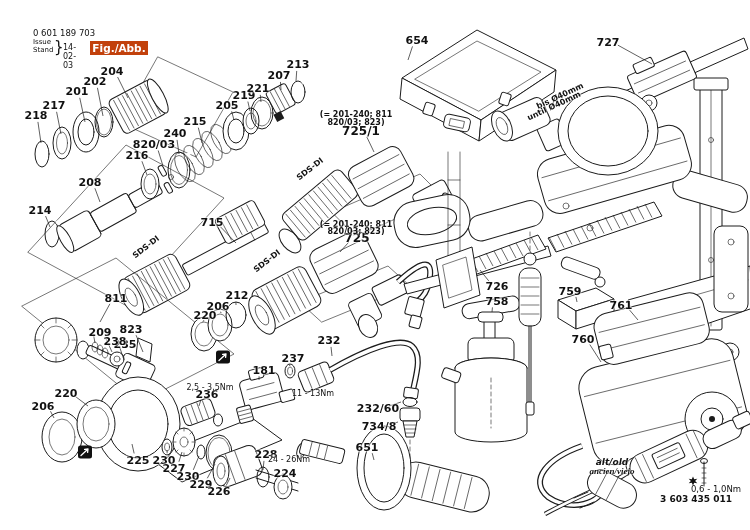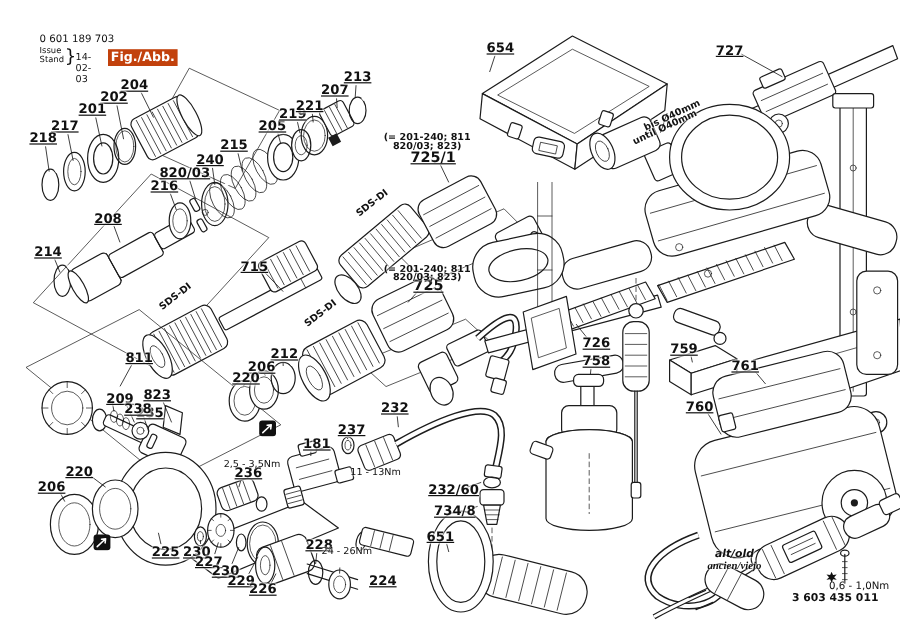--- a/index.html
+++ b/index.html
@@ -2,21 +2,21 @@
 <html><head>
 <meta charset="utf-8">
 <style>
   html,body{margin:0;padding:0;background:#fff;}
   #page{position:relative;width:750px;height:530px;background:#fff;overflow:hidden;
         font-family:"DejaVu Sans",sans-serif;color:#111;}
   #art,#leader-svg{position:absolute;left:0;top:0;}
   #leader-svg{z-index:5;}
   #label-layer{position:absolute;left:0;top:0;width:750px;height:530px;z-index:8;}
   .callout{position:absolute;transform:translate(-50%,-50%);font-weight:bold;font-size:11px;
-           white-space:nowrap;text-shadow:0 0 2px #fff,0 0 2px #fff,0 0 2px #fff;text-decoration:underline;}
+           white-space:nowrap;text-shadow:0 0 2px #fff,0 0 2px #fff,0 0 2px #fff;}
   .note{position:absolute;transform:translate(-50%,-50%);font-size:8px;white-space:nowrap;
         text-shadow:0 0 2px #fff,0 0 2px #fff;}
   .note.b{font-weight:bold}
   .note.i{font-style:italic}
   .icon-wrap{position:absolute;transform:translate(-50%,-50%);line-height:0;}
   
   #hdr{position:absolute;left:0;top:0;z-index:9;}
   .pn{position:absolute;left:33px;top:28px;font-size:8.5px;white-space:nowrap;}
   .issue{position:absolute;left:33px;top:39px;font-size:7px;line-height:7.5px;}
   .brace{position:absolute;left:54px;top:38px;font-size:15px;font-weight:normal;}
@@ -506,21 +506,21 @@
       <div class="callout" style="left: 207px; top: 394px;">236</div>
       <div class="callout" style="left: 66px; top: 393px;">220</div>
       <div class="callout" style="left: 43px; top: 406px;">206</div>
       <div class="callout" style="left: 138px; top: 460px;">225</div>
       <div class="callout" style="left: 164px; top: 460px;">230</div>
       <div class="callout" style="left: 174px; top: 468px;">227</div>
       <div class="callout" style="left: 188px; top: 476px;">230</div>
       <div class="callout" style="left: 201px; top: 484px;">229</div>
       <div class="callout" style="left: 219px; top: 491px;">226</div>
       <div class="callout" style="left: 266px; top: 454px;">228</div>
-      <div class="callout" style="left: 285px; top: 484px; margin-left: 34px;">224</div>
+      <div class="callout" style="left: 285px; top: 473px;">224</div>
       <div class="callout" style="left: 264px; top: 370px;">181</div>
       <div class="callout" style="left: 293px; top: 358px;">237</div>
       <div class="callout" style="left: 329px; top: 340px;">232</div>
       <div class="callout" style="left: 378px; top: 408px;">232/60</div>
       <div class="callout" style="left: 379px; top: 426px;">734/8</div>
       <div class="callout" style="left: 367px; top: 447px;">651</div>
       <div class="callout" style="left: 497px; top: 286px;">726</div>
       <div class="callout" style="left: 497px; top: 301px;">758</div>
       <div class="callout" style="left: 570px; top: 291px;">759</div>
       <div class="callout" style="left: 621px; top: 305px;">761</div>

